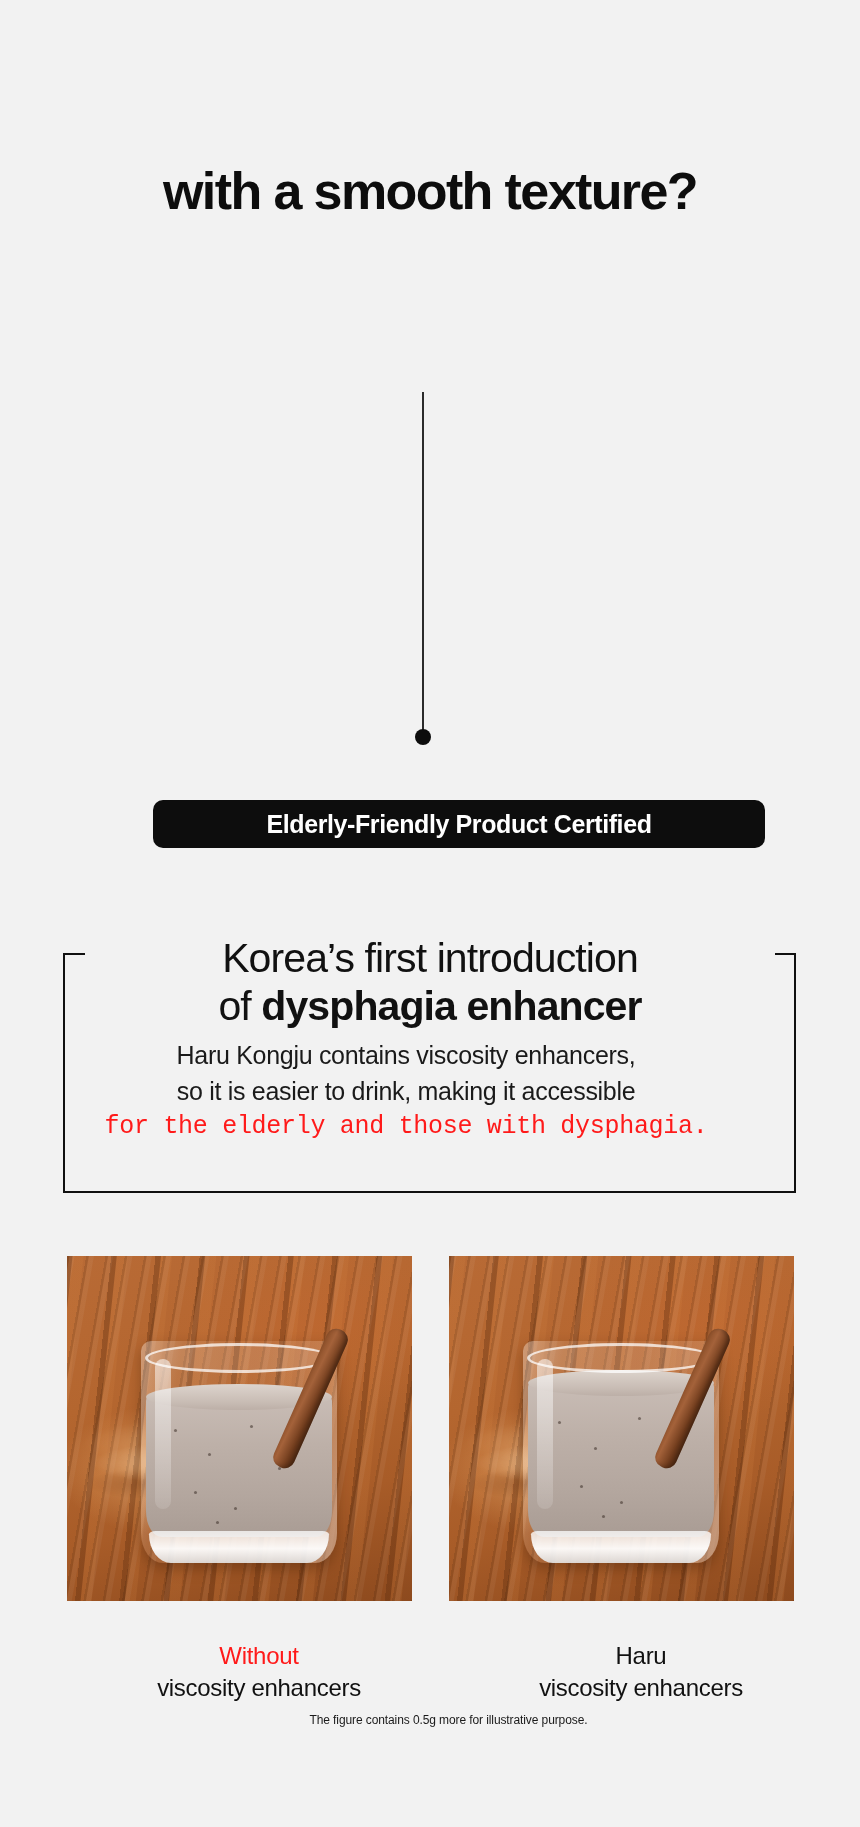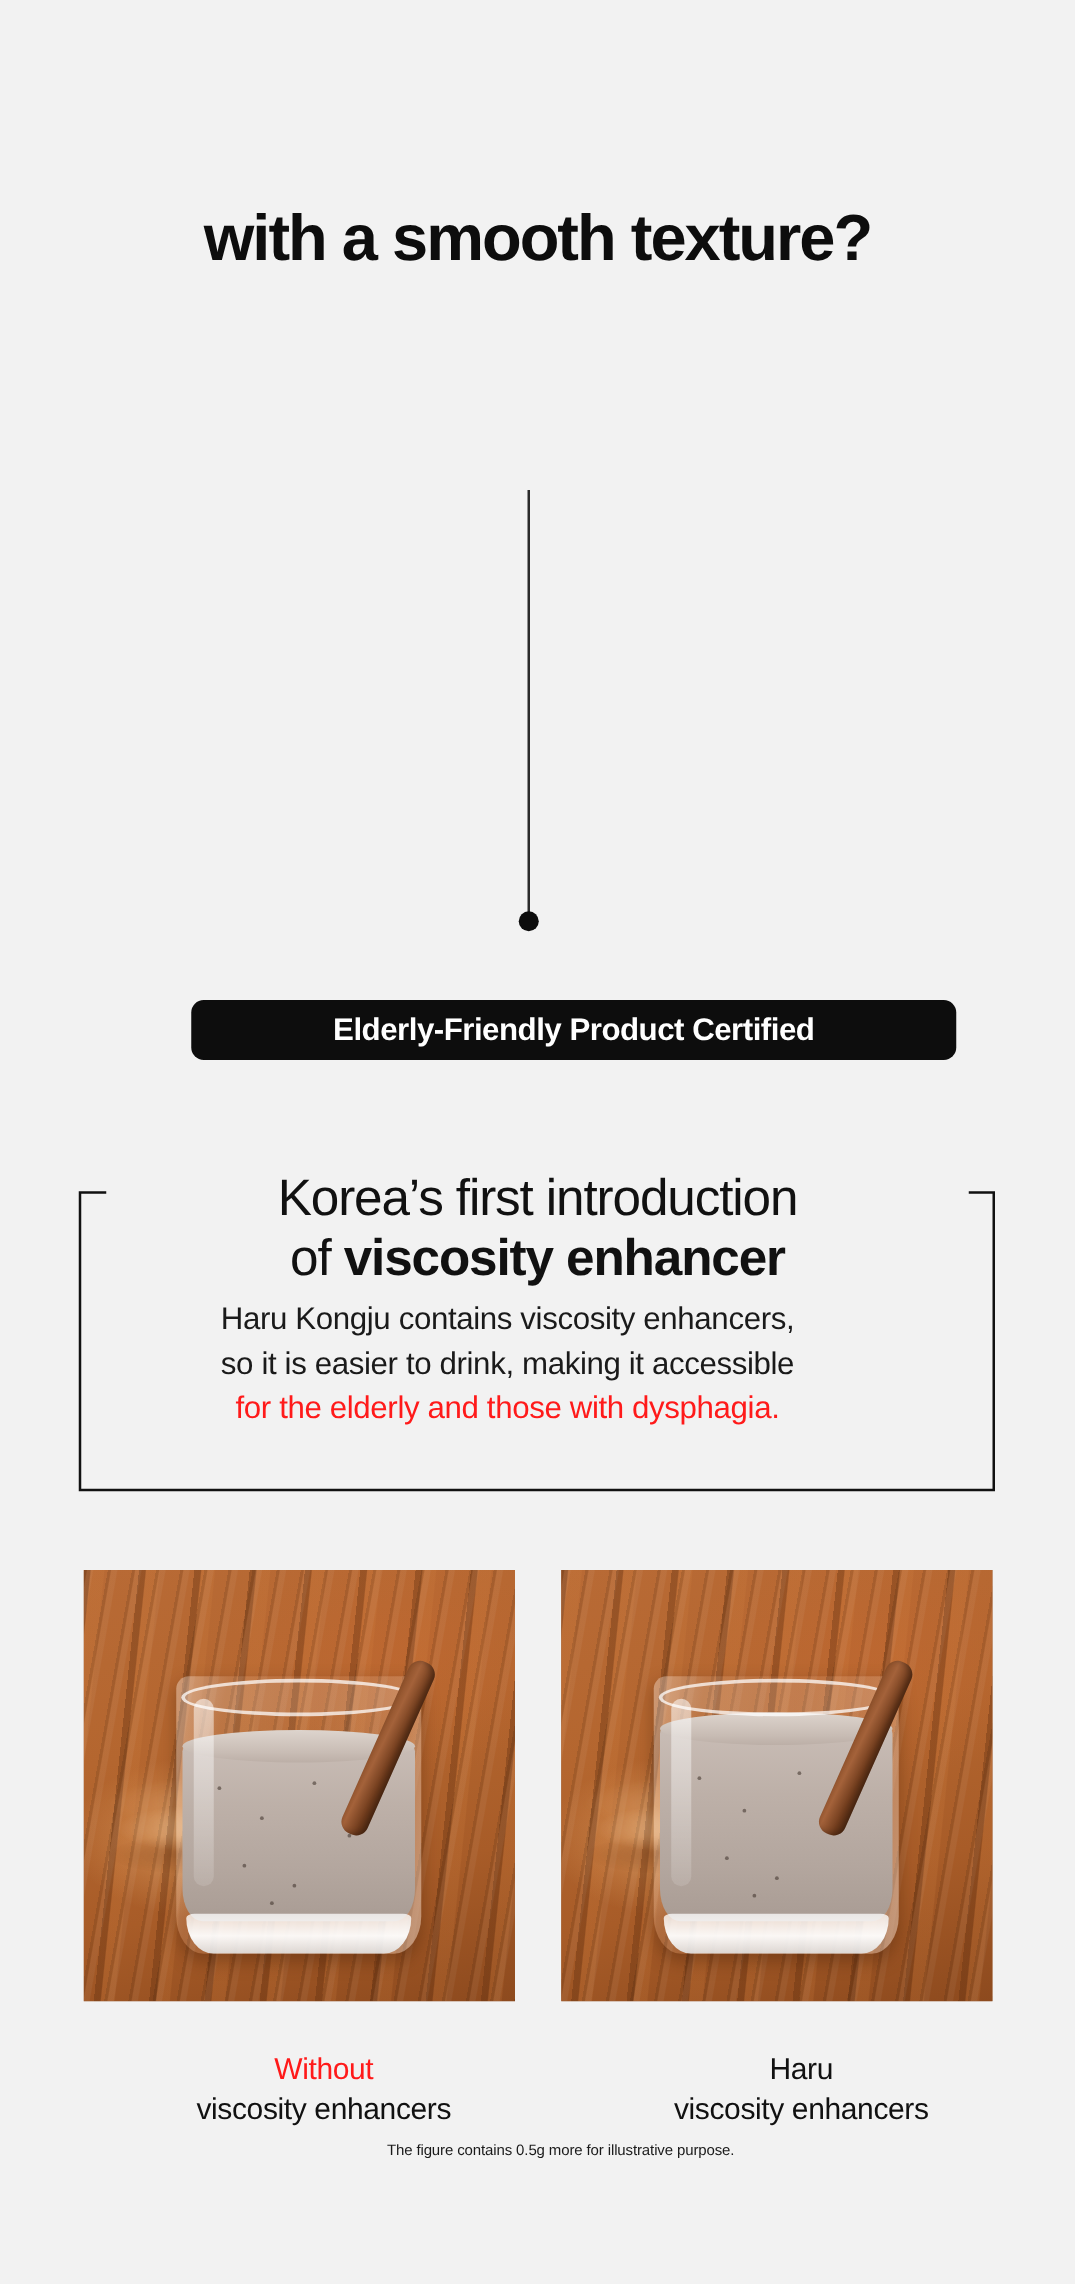--- a/index.html
+++ b/index.html
@@ -140,21 +140,21 @@
     top: 1038px;
     width: 686px;
     text-align: center;
     font-size: 25px;
     line-height: 1.42;
     font-weight: 300;
     letter-spacing: -0.3px;
     color: #1a1a1a;
   }
   .body-copy .bc-line { display: block; white-space: nowrap; }
-  .body-copy .accent { color: #ff1a1a; }
+  .body-copy .accent { color: #ff1a1a; font-family: Liberation Mono, monospace; }
 
   
   .photos {
     position: absolute;
     left: 0;
     top: 1256px;
     width: 860px;
     display: flex;
     justify-content: center;
     gap: 37px;
@@ -348,21 +348,21 @@
     <span class="badge-label">Elderly-Friendly Product Certified</span>
   </div>
 
   <div class="frame"></div>
   <div class="frame-title-mask"></div>
   <div class="frame-notch-left"></div>
   <div class="frame-notch-right"></div>
 
   <div class="subheading">
     <span class="sh-line">Korea’s first introduction</span>
-    <span class="sh-line"><span>of </span><span class="strong">viscosity enhancer</span></span>
+    <span class="sh-line"><span>of </span><span class="strong">dysphagia enhancer</span></span>
   </div>
 
   <div class="body-copy">
     <span class="bc-line">Haru Kongju contains viscosity enhancers,</span>
     <span class="bc-line">so it is easier to drink, making it accessible</span>
     <span class="bc-line accent">for the elderly and those with dysphagia.</span>
   </div>
 
   <div class="photos">
 

